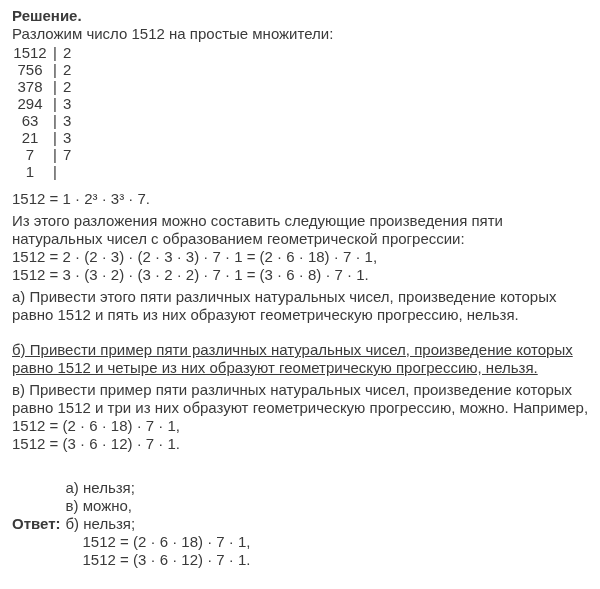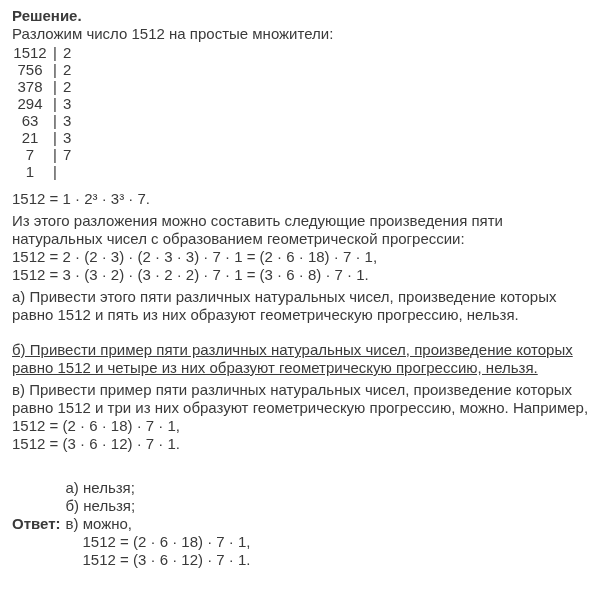--- a/index.html
+++ b/index.html
@@ -113,20 +113,20 @@
     <div class="line">в) Привести пример пяти различных натуральных чисел, произведение которых</div>
     <div class="line">равно 1512 и три из них образуют геометрическую прогрессию, можно. Например,</div>
     <div class="line">1512 = (2 · 6 · 18) · 7 · 1,</div>
     <div class="line">1512 = (3 · 6 · 12) · 7 · 1.</div>
   </div>
 
   <div class="answer">
     <span class="answer-label">Ответ:</span>
     <div class="answer-items">
       <div class="line">а) нельзя;</div>
+      <div class="line">в) можно,</div>
       <div class="line">б) нельзя;</div>
-      <div class="line">в) можно,</div>
       <div class="line answer-eq">1512 = (2 · 6 · 18) · 7 · 1,</div>
       <div class="line answer-eq">1512 = (3 · 6 · 12) · 7 · 1.</div>
     </div>
   </div>
 
 </div>
 
 </body></html>

